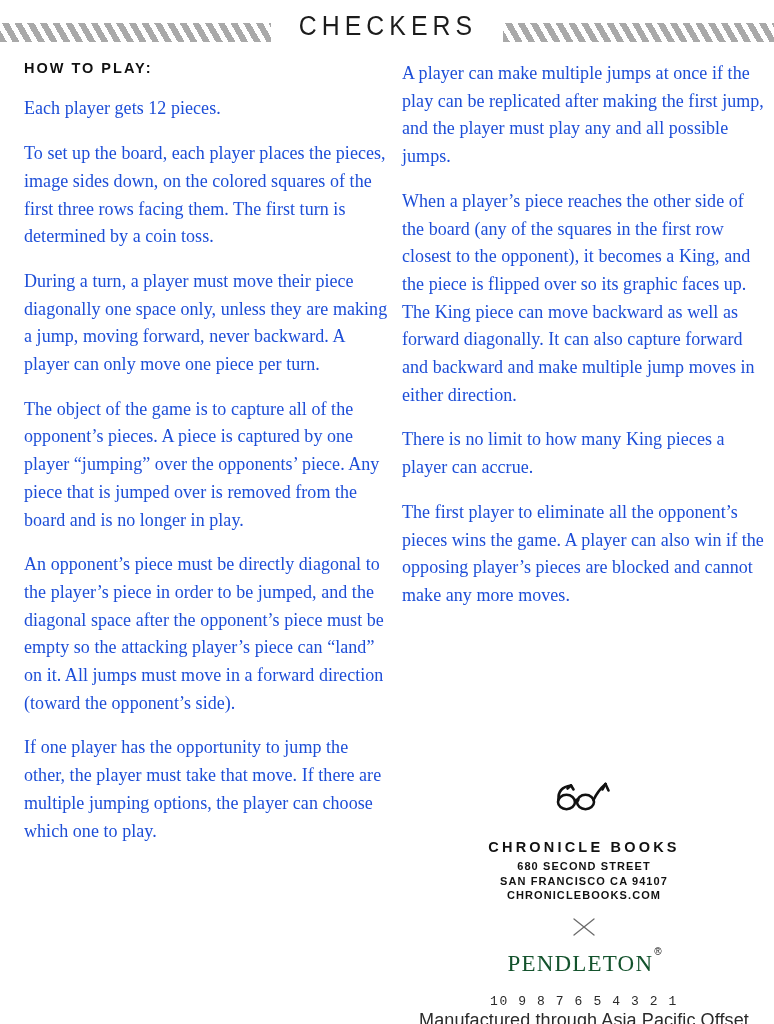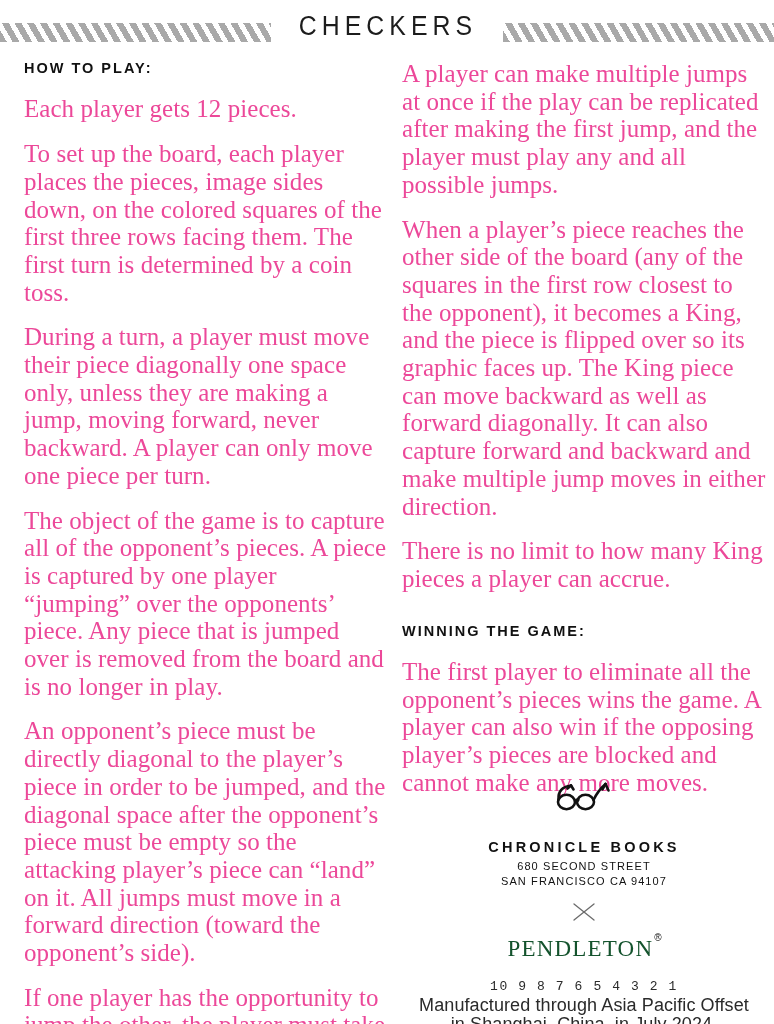--- a/index.html
+++ b/index.html
@@ -76,23 +76,23 @@
     color: #111111;
     margin: 0 0 18px 0;
     line-height: 1.2;
   }
   h2.section-head.spaced-top {
     margin-top: 30px;
   }
 
   p.body-text {
     font-family: "Liberation Serif", "DejaVu Serif", serif;
-    font-size: 25px;
+    font-size: 18px;
     line-height: 27.7px;
-    color: #ec4899;
+    color: #1d4ed8;
     margin: 0 0 17px 0;
     text-align: left;
     letter-spacing: 0.05px;
   }
   p.body-text:last-child { margin-bottom: 0; }
 
   
   .colophon {
     position: absolute;
     left: 402px;
@@ -111,21 +111,21 @@
   .chronicle-name {
     font-size: 14.5px;
     font-weight: bold;
     letter-spacing: 3.2px;
     line-height: 1.25;
     margin-bottom: 3px;
     margin-top: 24px;
   }
   .chronicle-line {
     font-size: 11px;
-    font-weight: normal;
+    font-weight: bold;
     letter-spacing: 1.1px;
     line-height: 14.5px;
   }
   .x-divider {
     display: block;
     margin: 13px auto 6px auto;
     width: 26px;
     height: 22px;
   }
   .pendleton-wrap {
@@ -186,21 +186,20 @@
     <p class="body-text">During a turn, a player must move their piece diagonally one space only, unless they are making a jump, moving forward, never backward. A player can only move one piece per turn.</p>
     <p class="body-text">The object of the game is to capture all of the opponent’s pieces. A piece is captured by one player “jumping” over the opponents’ piece. Any piece that is jumped over is removed from the board and is no longer in play.</p>
     <p class="body-text">An opponent’s piece must be directly diagonal to the player’s piece in order to be jumped, and the diagonal space after the opponent’s piece must be empty so the attacking player’s piece can “land” on it. All jumps must move in a forward direction (toward the opponent’s side).</p>
     <p class="body-text">If one player has the opportunity to jump the other, the player must take that move. If there are multiple jumping options, the player can choose which one to play.</p>
   </div>
 
   <div class="col col-right">
     <p class="body-text">A player can make multiple jumps at once if the play can be replicated after making the first jump, and the player must play any and all possible jumps.</p>
     <p class="body-text">When a player’s piece reaches the other side of the board (any of the squares in the first row closest to the opponent), it becomes a King, and the piece is flipped over so its graphic faces up. The King piece can move backward as well as forward diagonally. It can also capture forward and backward and make multiple jump moves in either direction.</p>
     <p class="body-text">There is no limit to how many King pieces a player can accrue.</p>
-    <h2 class="section-head spaced-top">WINNING THE GAME:</h2>
     <p class="body-text">The first player to eliminate all the opponent’s pieces wins the game. A player can also win if the opposing player’s pieces are blocked and cannot make any more moves.</p>
   </div>
 </div>
 
 <div class="colophon">
 
   <svg class="glasses-icon" viewBox="0 0 64 36">
     <g fill="none" stroke="#111111" stroke-width="2.6" stroke-linecap="round" stroke-linejoin="round">
       <ellipse cx="14.5" cy="24" rx="8.5" ry="7.2"></ellipse>
       <ellipse cx="33.5" cy="24" rx="8.5" ry="7.2"></ellipse>
@@ -210,20 +209,21 @@
       <path d="M19 7.5 L21.5 11.5"></path>
       <path d="M41.5 22 C44.5 15.5 49 10 53.5 6"></path>
       <path d="M53.5 6 L50.5 11.5"></path>
       <path d="M53.5 6 L56.5 12.5"></path>
     </g>
   </svg>
 
   <div class="chronicle-name">CHRONICLE BOOKS</div>
   <div class="chronicle-line">680 SECOND STREET</div>
   <div class="chronicle-line">SAN FRANCISCO CA 94107</div>
+  <div class="chronicle-line">CHRONICLEBOOKS.COM</div>
 
   <svg class="x-divider" viewBox="0 0 26 22">
     <g stroke="#6b6b6b" stroke-width="1.3" stroke-linecap="round">
       <line x1="3" y1="3" x2="23" y2="19"></line>
       <line x1="23" y1="3" x2="3" y2="19"></line>
     </g>
   </svg>
 
   <div class="pendleton-wrap">
     <span class="pendleton-name">PENDLETON</span><span class="pendleton-reg">®</span>

